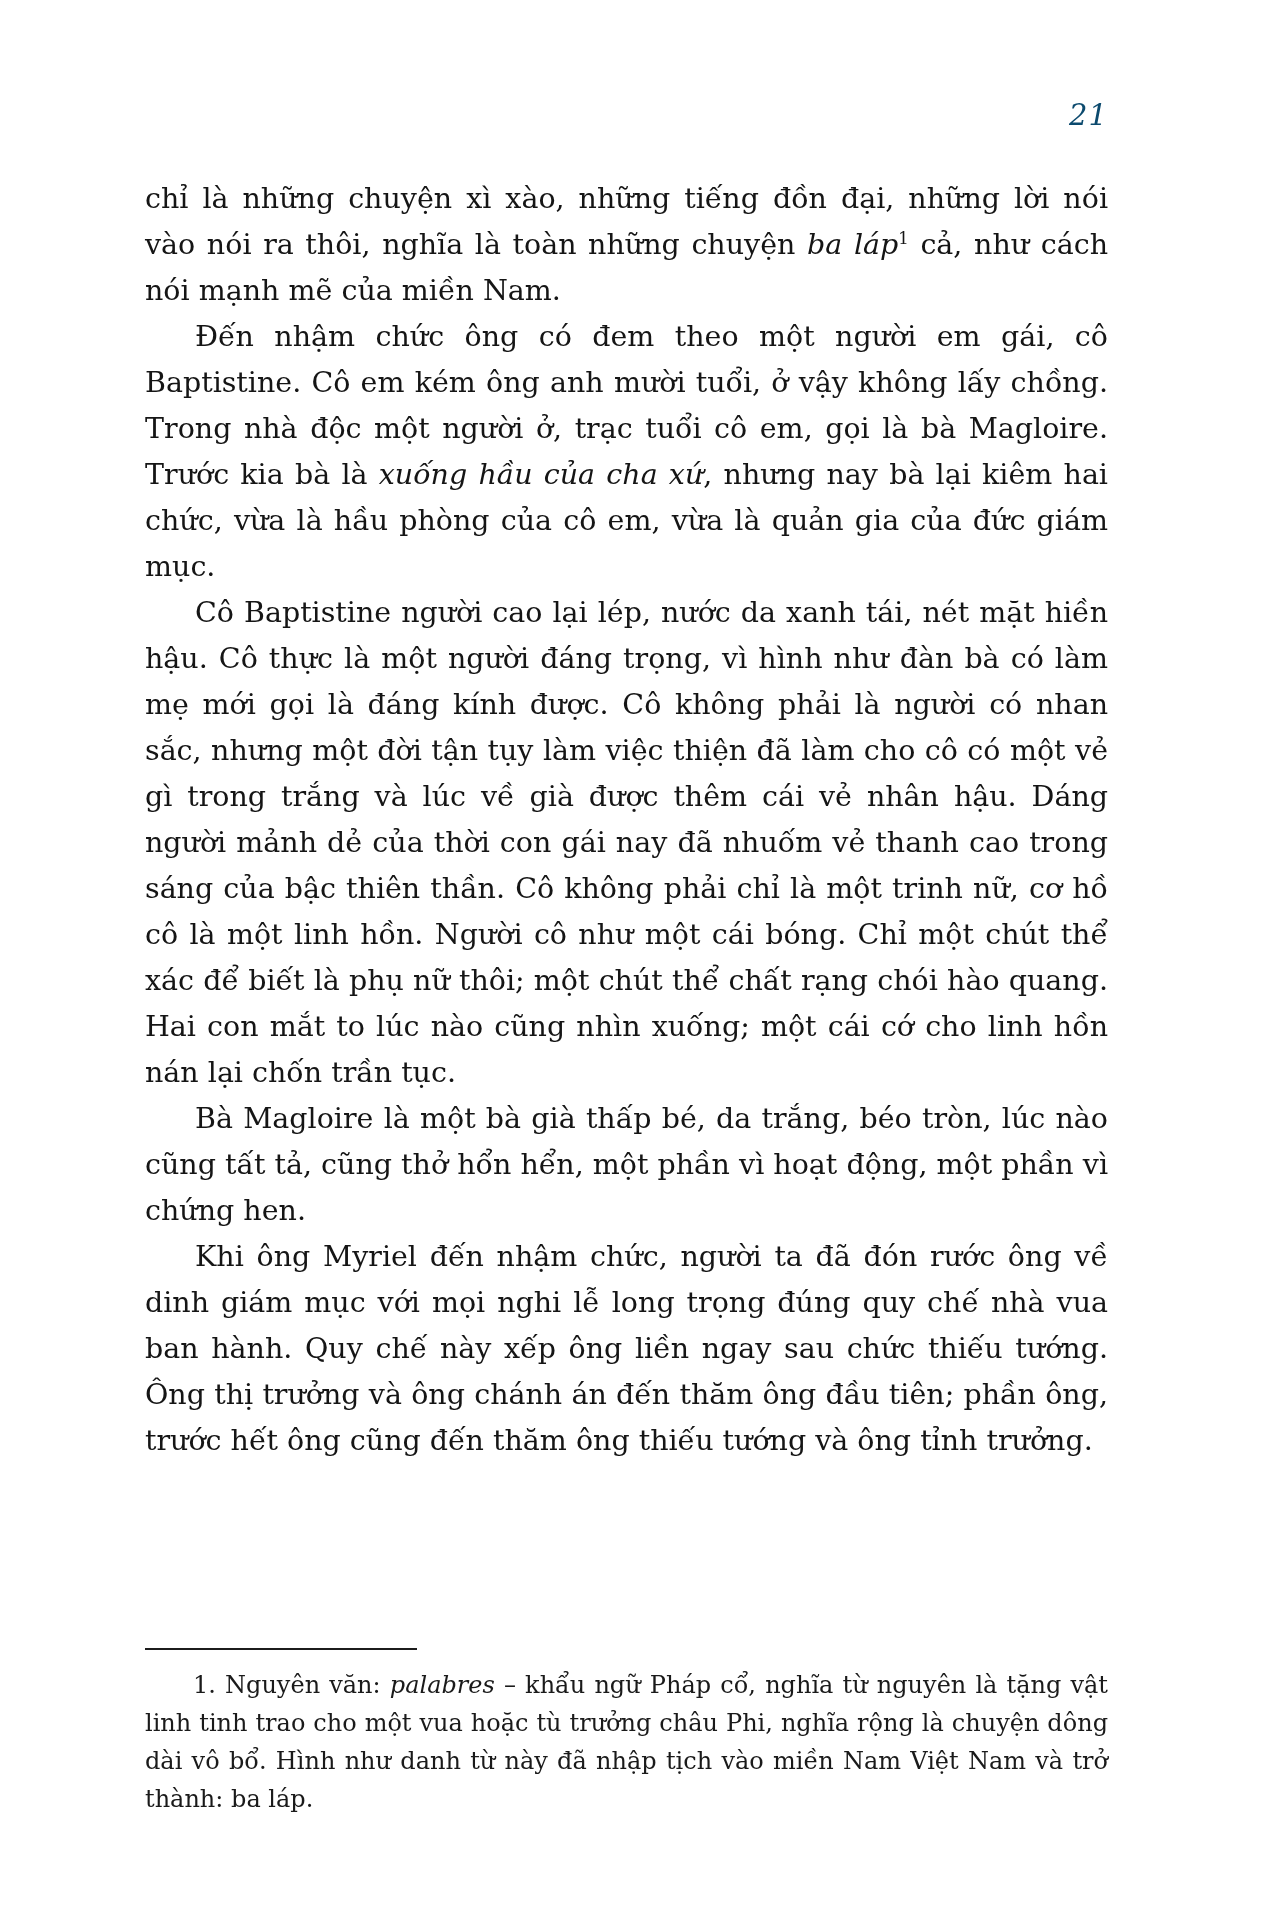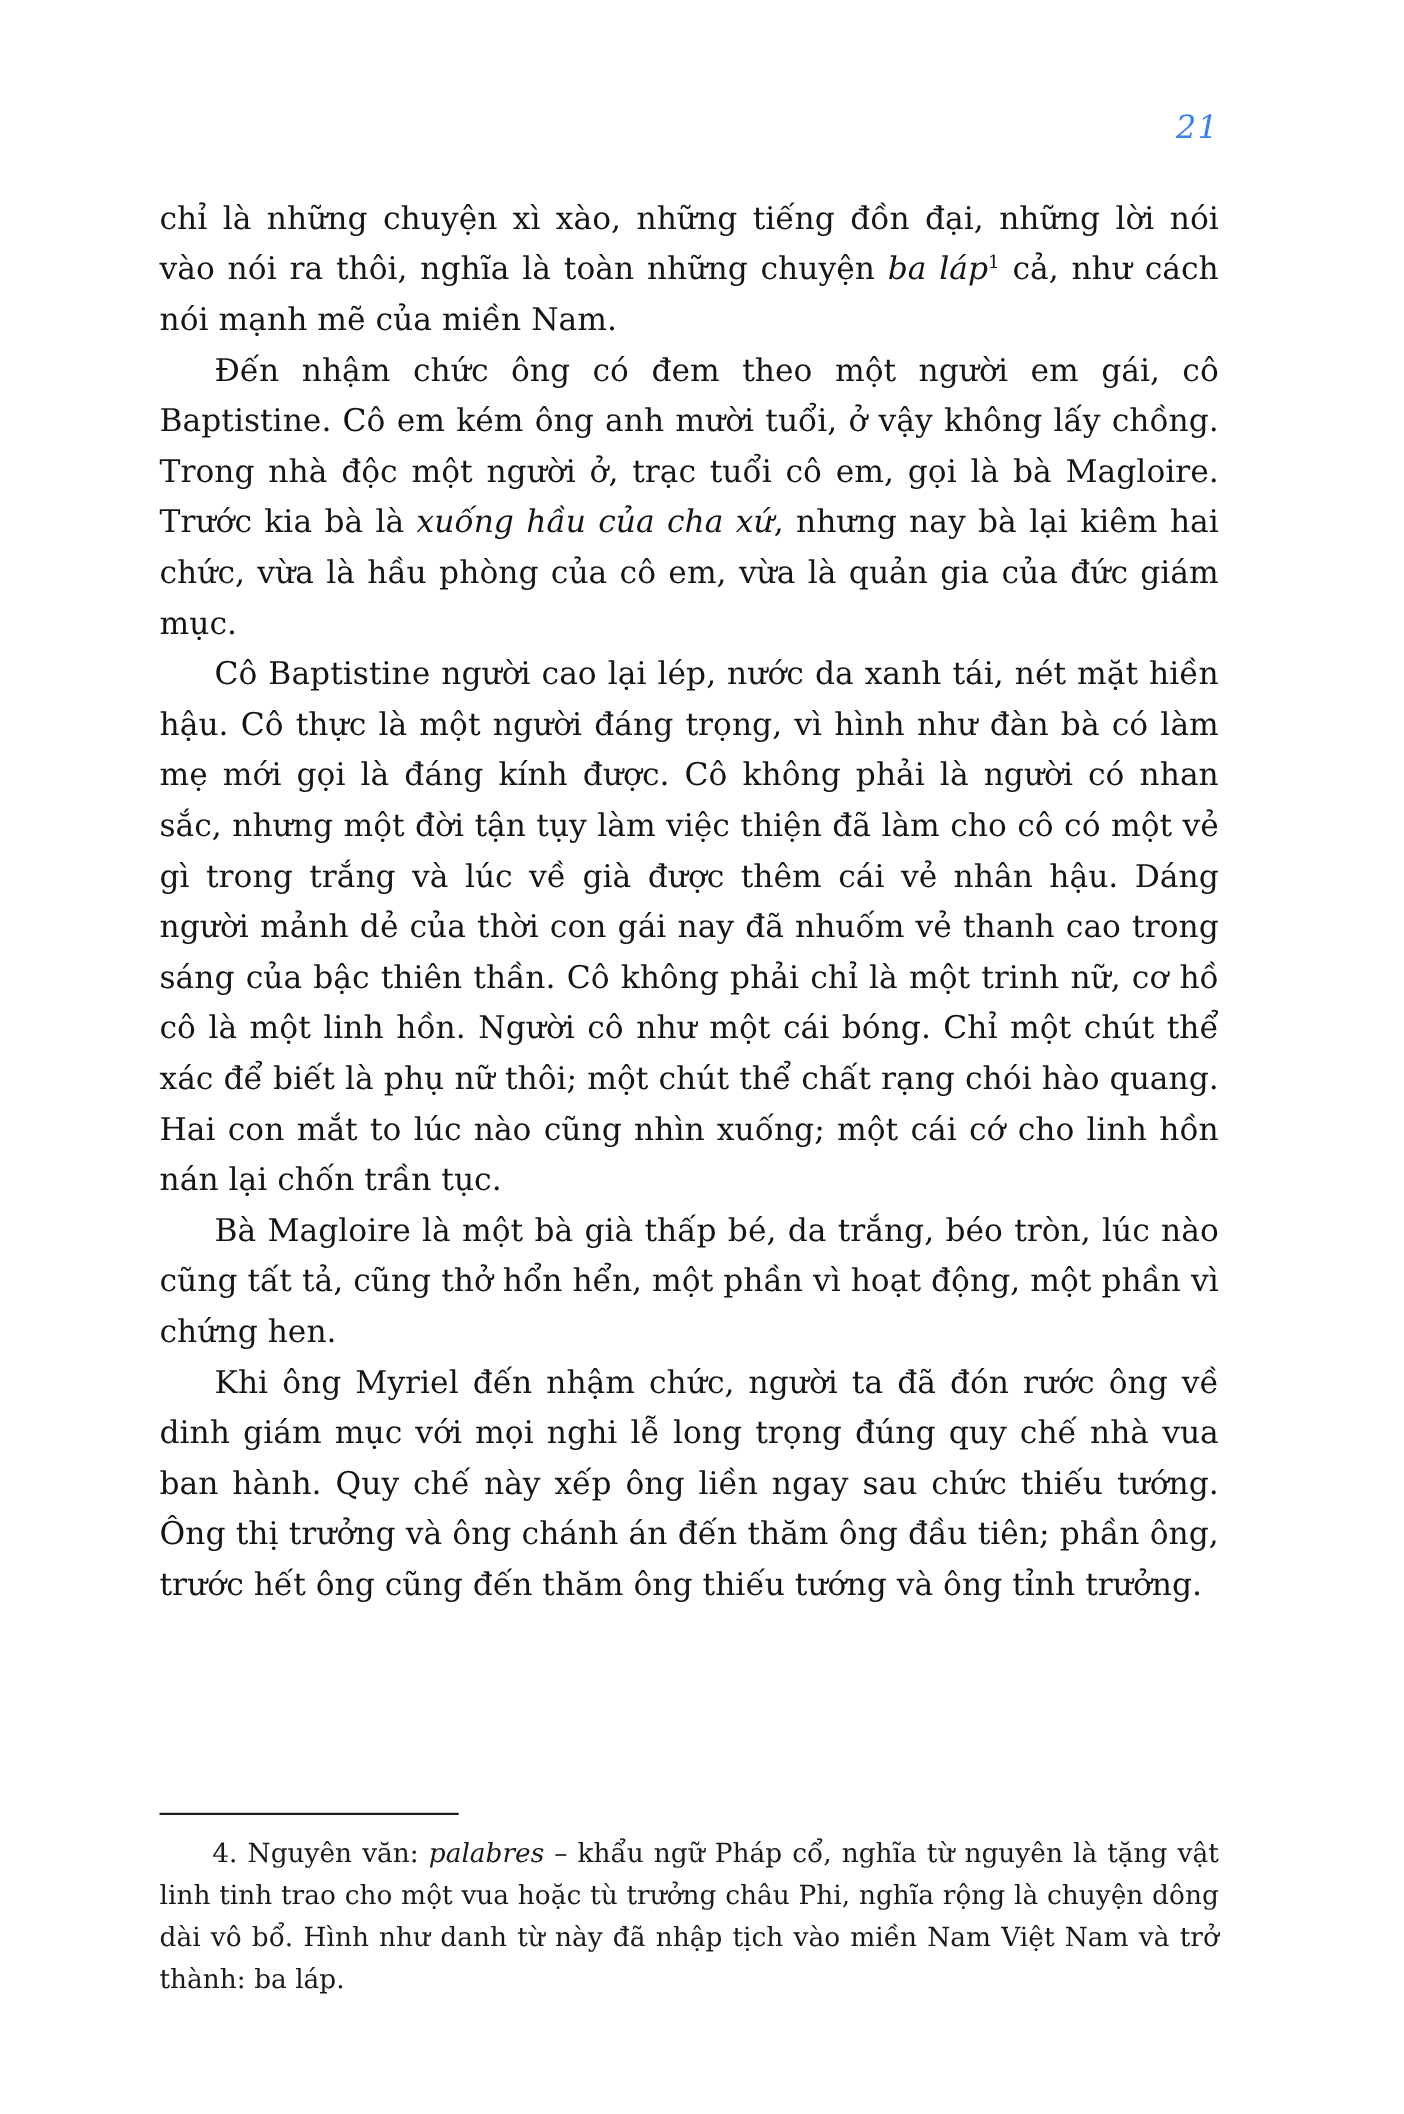--- a/index.html
+++ b/index.html
@@ -32,21 +32,21 @@
     color: #1d1d1d;
     white-space: nowrap;
   }
   .page-number {
     position: absolute;
     right: 0;
     top: 2px;
     font-style: italic;
     font-size: 29px;
     letter-spacing: 1px;
-    color: #3b82f6;
+    color: #0c4a6e;
   }
   .body-text {
     position: absolute;
     top: 158px;
     left: 145px;
     width: 963px;
     font-size: 28.5px;
     line-height: 46px;
     text-align: justify;
     color: #151515;
@@ -100,16 +100,16 @@
   <div class="body-text">
       <p class="para"><span>chỉ là những chuyện xì xào, những tiếng đồn đại, những lời nói vào nói ra thôi, nghĩa là toàn những chuyện </span><i>ba láp</i><sup>1</sup><span> cả, như cách nói mạnh mẽ của miền Nam.</span></p>
       <p class="para indent"><span>Đến nhậm chức ông có đem theo một người em gái, cô Baptistine. Cô em kém ông anh mười tuổi, ở vậy không lấy chồng. Trong nhà độc một người ở, trạc tuổi cô em, gọi là bà Magloire. Trước kia bà là </span><i>xuống hầu của cha xứ</i><span>, nhưng nay bà lại kiêm hai chức, vừa là hầu phòng của cô em, vừa là quản gia của đức giám mục.</span></p>
       <p class="para indent"><span>Cô Baptistine người cao lại lép, nước da xanh tái, nét mặt hiền hậu. Cô thực là một người đáng trọng, vì hình như đàn bà có làm mẹ mới gọi là đáng kính được. Cô không phải là người có nhan sắc, nhưng một đời tận tụy làm việc thiện đã làm cho cô có một vẻ gì trong trắng và lúc về già được thêm cái vẻ nhân hậu. Dáng người mảnh dẻ của thời con gái nay đã nhuốm vẻ thanh cao trong sáng của bậc thiên thần. Cô không phải chỉ là một trinh nữ, cơ hồ cô là một linh hồn. Người cô như một cái bóng. Chỉ một chút thể xác để biết là phụ nữ thôi; một chút thể chất rạng chói hào quang. Hai con mắt to lúc nào cũng nhìn xuống; một cái cớ cho linh hồn nán lại chốn trần tục.</span></p>
       <p class="para indent"><span>Bà Magloire là một bà già thấp bé, da trắng, béo tròn, lúc nào cũng tất tả, cũng thở hổn hển, một phần vì hoạt động, một phần vì chứng hen.</span></p>
       <p class="para indent"><span>Khi ông Myriel đến nhậm chức, người ta đã đón rước ông về dinh giám mục với mọi nghi lễ long trọng đúng quy chế nhà vua ban hành. Quy chế này xếp ông liền ngay sau chức thiếu tướng. Ông thị trưởng và ông chánh án đến thăm ông đầu tiên; phần ông, trước hết ông cũng đến thăm ông thiếu tướng và ông tỉnh trưởng.</span></p>
     </div>
 
   <div class="footnote-block">
     <hr class="footnote-rule">
-    <p class="footnote-text"><span>4. Nguyên văn: </span><i>palabres</i><span> – khẩu ngữ Pháp cổ, nghĩa từ nguyên là tặng vật linh tinh trao cho một vua hoặc tù trưởng châu Phi, nghĩa rộng là chuyện dông dài vô bổ. Hình như danh từ này đã nhập tịch vào miền Nam Việt Nam và trở thành: ba láp.</span></p>
+    <p class="footnote-text"><span>1. Nguyên văn: </span><i>palabres</i><span> – khẩu ngữ Pháp cổ, nghĩa từ nguyên là tặng vật linh tinh trao cho một vua hoặc tù trưởng châu Phi, nghĩa rộng là chuyện dông dài vô bổ. Hình như danh từ này đã nhập tịch vào miền Nam Việt Nam và trở thành: ba láp.</span></p>
   </div>
 
 </div>
 
 </body></html>

